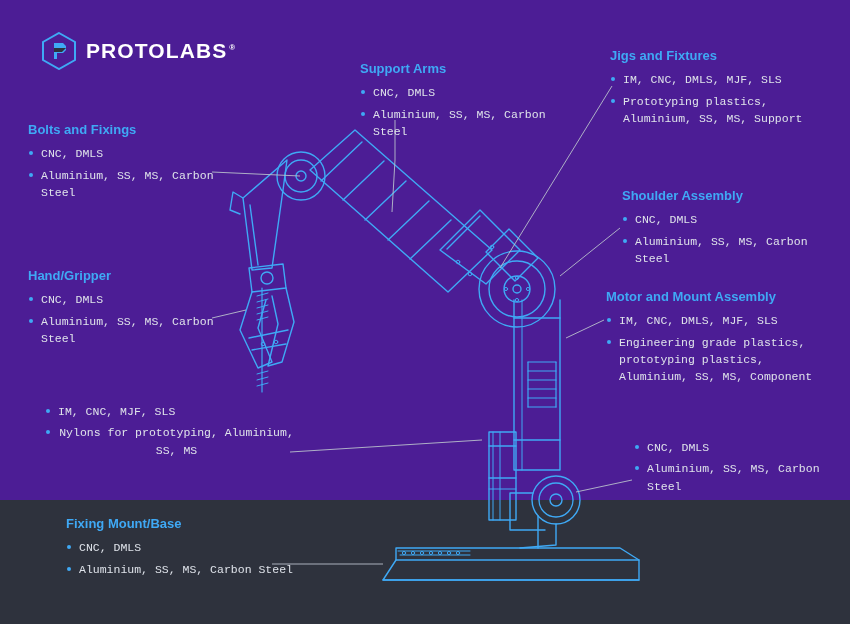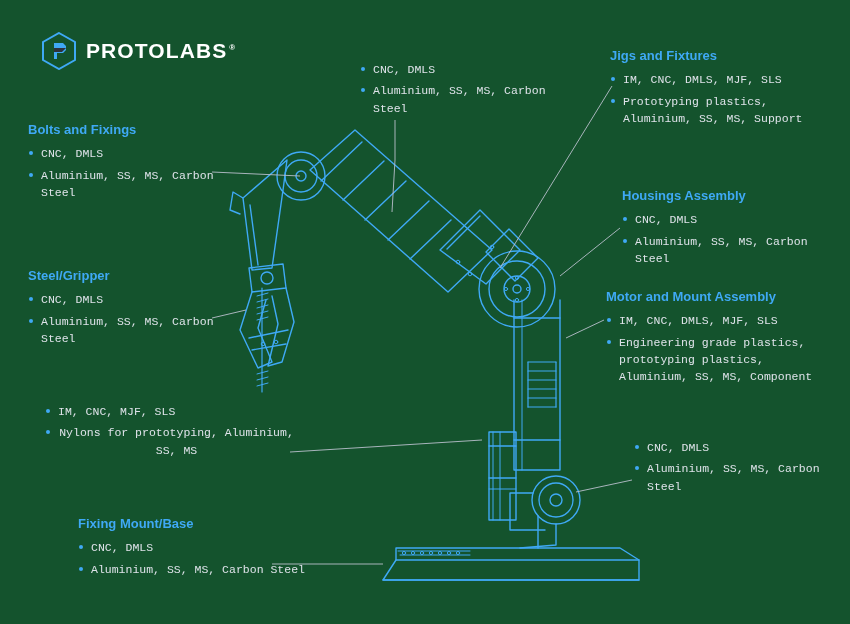--- a/index.html
+++ b/index.html
@@ -12,22 +12,22 @@
     height: 624px;
     position: relative;
     overflow: hidden;
     font-family: "Liberation Sans", sans-serif;
     color: #dfe3ea;
   }
   #stage {
     position: absolute;
     left: 0; top: 0;
     width: 850px;
-    height: 624px;
-    background: #14532d;
+    height: 500px;
+    background: #4c1d95;
   }
   .robot-svg, .leader-svg {
     position: absolute;
     left: 0; top: 0;
     width: 850px;
     height: 624px;
     pointer-events: none;
   }
   
   #logo {
@@ -239,44 +239,45 @@
 
   <div class="callout" style="left:28px; top:122px;">
     <div class="title">Bolts and Fixings</div>
     <ul>
       <li><span class="bullet"></span><span>CNC, DMLS</span></li>
       <li><span class="bullet"></span><span>Aluminium, SS, MS, Carbon Steel</span></li>
     </ul>
   </div>
 
   <div class="callout" style="left:28px; top:268px;">
-    <div class="title">Steel/Gripper</div>
+    <div class="title">Hand/Gripper</div>
     <ul>
       <li><span class="bullet"></span><span>CNC, DMLS</span></li>
       <li><span class="bullet"></span><span>Aluminium, SS, MS, Carbon Steel</span></li>
     </ul>
   </div>
 
   <div class="callout" style="left:360px; top:61px;">
+    <div class="title">Support Arms</div>
     <ul>
       <li><span class="bullet"></span><span>CNC, DMLS</span></li>
       <li><span class="bullet"></span><span>Aluminium, SS, MS, Carbon Steel</span></li>
     </ul>
   </div>
 
   <div class="callout" style="left:610px; top:48px; width:205px;">
     <div class="title">Jigs and Fixtures</div>
     <ul>
       <li><span class="bullet"></span><span>IM, CNC, DMLS, MJF, SLS</span></li>
       <li><span class="bullet"></span><span>Prototyping plastics, Aluminium, SS, MS, Support</span></li>
     </ul>
   </div>
 
   <div class="callout" style="left:622px; top:188px;">
-    <div class="title">Housings Assembly</div>
+    <div class="title">Shoulder Assembly</div>
     <ul>
       <li><span class="bullet"></span><span>CNC, DMLS</span></li>
       <li><span class="bullet"></span><span>Aluminium, SS, MS, Carbon Steel</span></li>
     </ul>
   </div>
 
   <div class="callout" style="left:606px; top:289px; width:222px;">
     <div class="title">Motor and Mount Assembly</div>
     <ul>
       <li><span class="bullet"></span><span>IM, CNC, DMLS, MJF, SLS</span></li>
@@ -291,21 +292,21 @@
     </ul>
   </div>
 
   <div class="callout" style="left:634px; top:439px;">
     <ul>
       <li><span class="bullet"></span><span>CNC, DMLS</span></li>
       <li><span class="bullet"></span><span>Aluminium, SS, MS, Carbon Steel</span></li>
     </ul>
   </div>
 
-  <div class="callout" style="left:78px; top:516px; width:230px;">
+  <div class="callout" style="left:66px; top:516px; width:230px;">
     <div class="title">Fixing Mount/Base</div>
     <ul>
       <li><span class="bullet"></span><span>CNC, DMLS</span></li>
       <li><span class="bullet"></span><span>Aluminium, SS, MS, Carbon Steel</span></li>
     </ul>
   </div>
 
 </div>
 
 </body></html>

